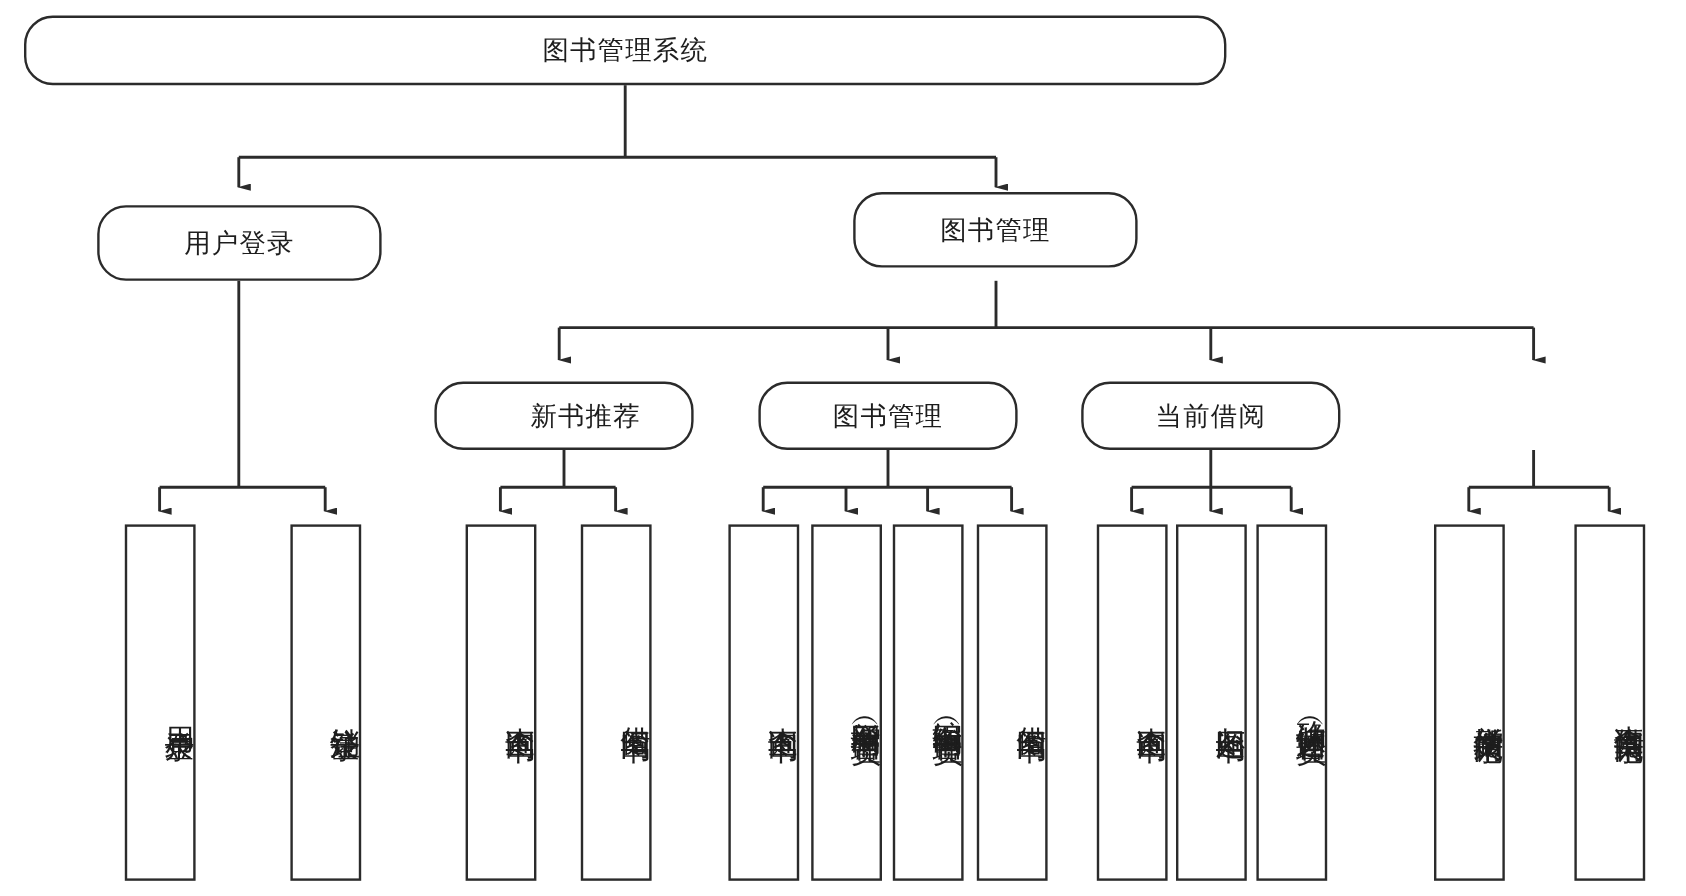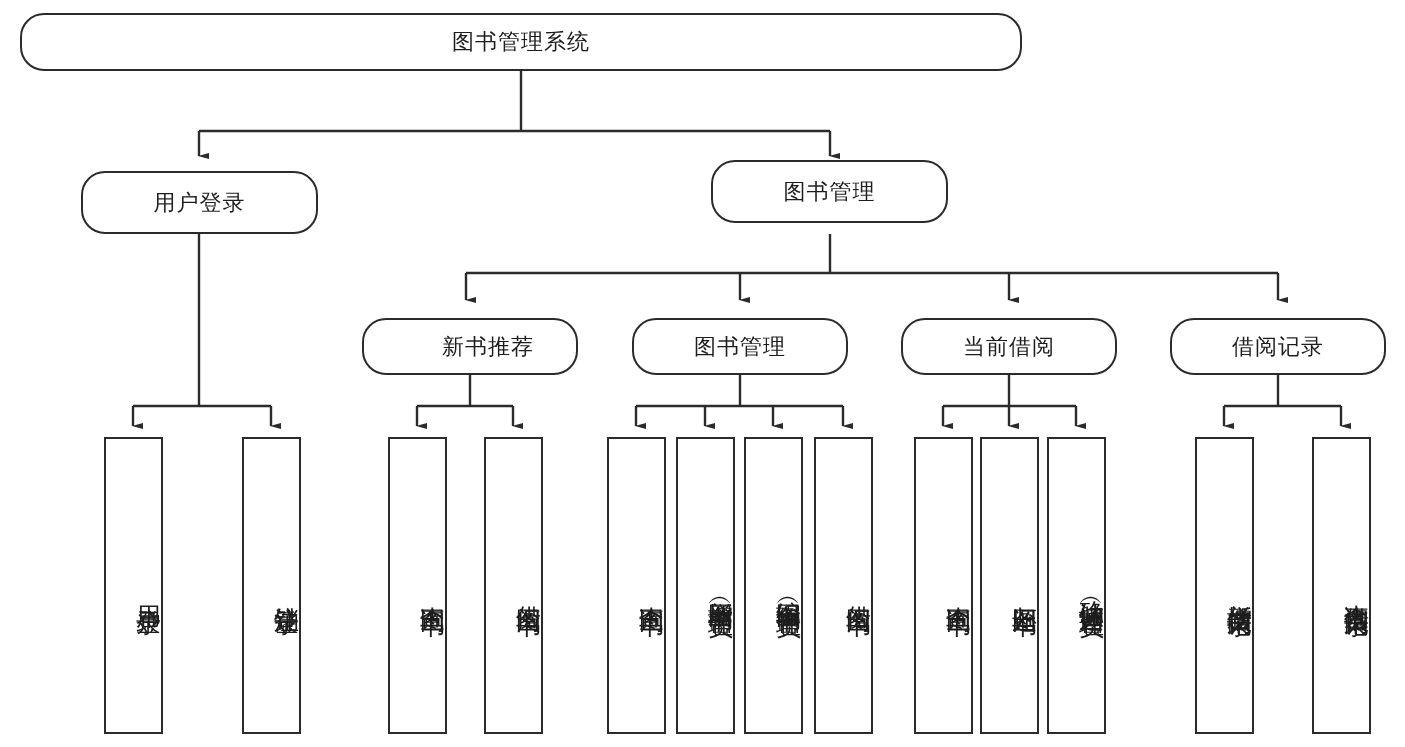--- a/index.html
+++ b/index.html
@@ -131,23 +131,20 @@
 
   <div class="node horiz" style="left:362px; top:318px; width:216px; height:57px;padding-left:36px;">
     <span>新书推荐</span>
   </div>
   <div class="node horiz" style="left:632px; top:318px; width:216px; height:57px;">
     <span>图书管理</span>
   </div>
   <div class="node horiz" style="left:901px; top:318px; width:216px; height:57px;">
     <span>当前借阅</span>
   </div>
-  <div class="node horiz" style="left:1170px; top:318px; width:216px; height:57px;">
-    <span>借阅记录</span>
-  </div>
 
   <div class="node vert" style="left:104px; top:437px; width:59px; height:297px;">
     <span class="vtext">用户登录</span>
   </div>
   <div class="node vert" style="left:242px; top:437px; width:59px; height:297px;">
     <span class="vtext">注销登录</span>
   </div>
 
   <div class="node vert" style="left:388px; top:437px; width:59px; height:297px;">
     <span class="vtext">查询图书</span>

